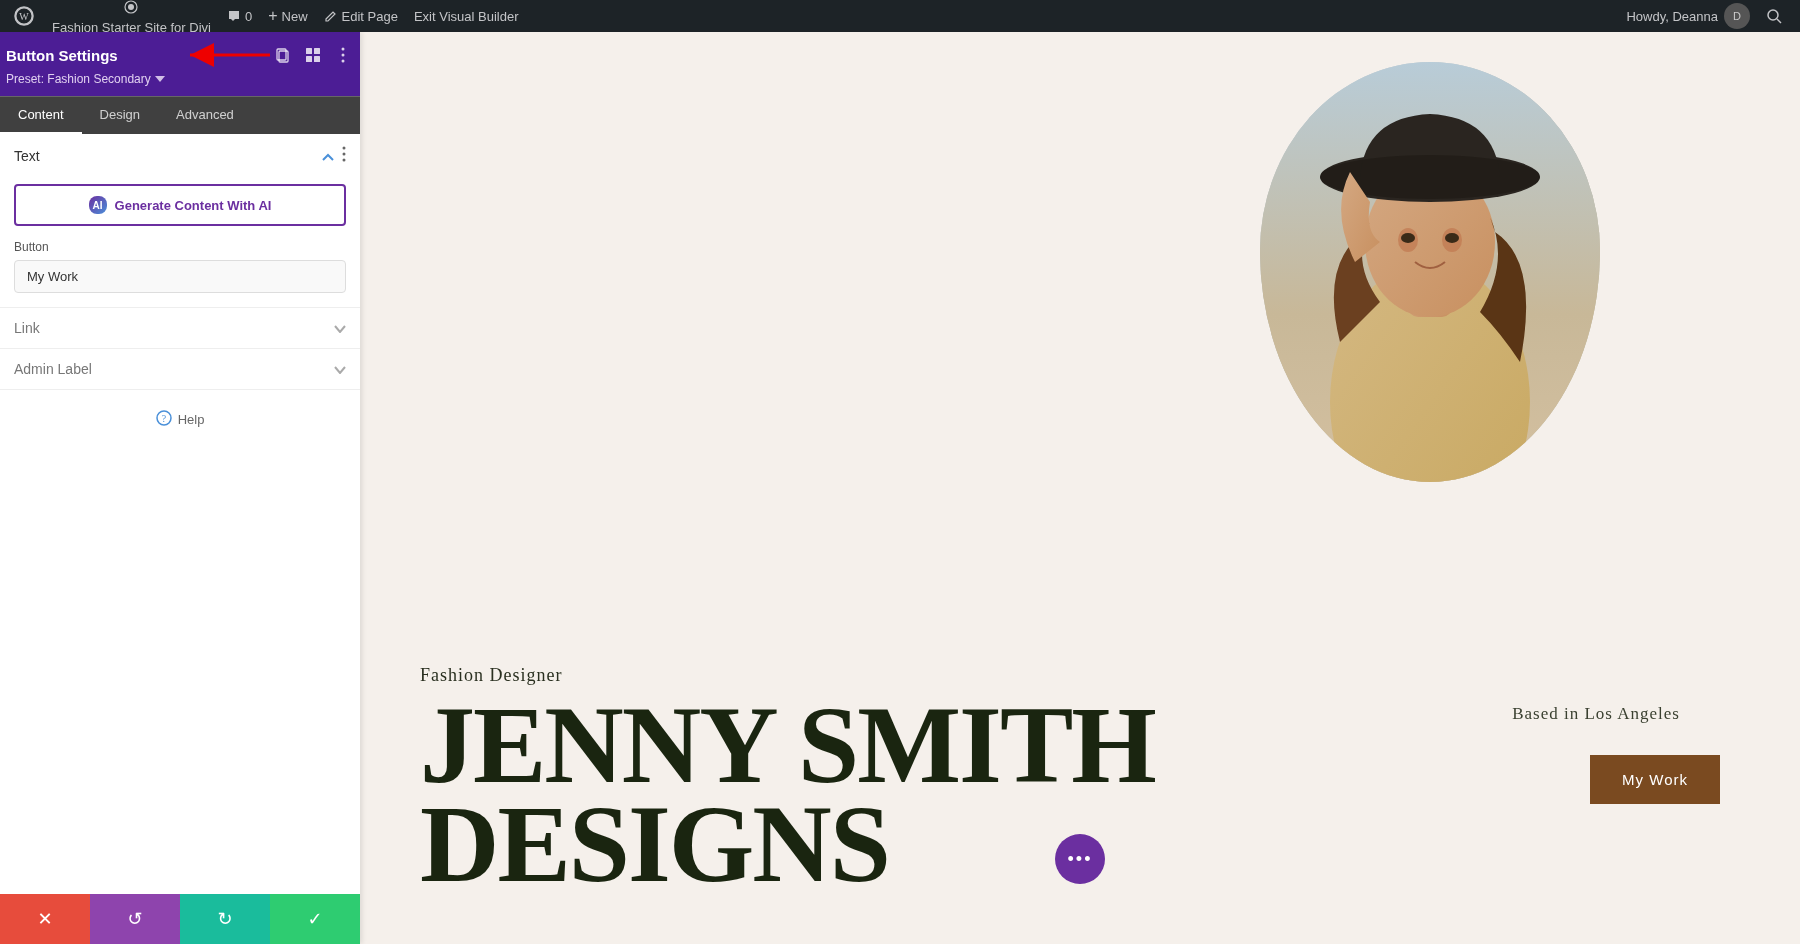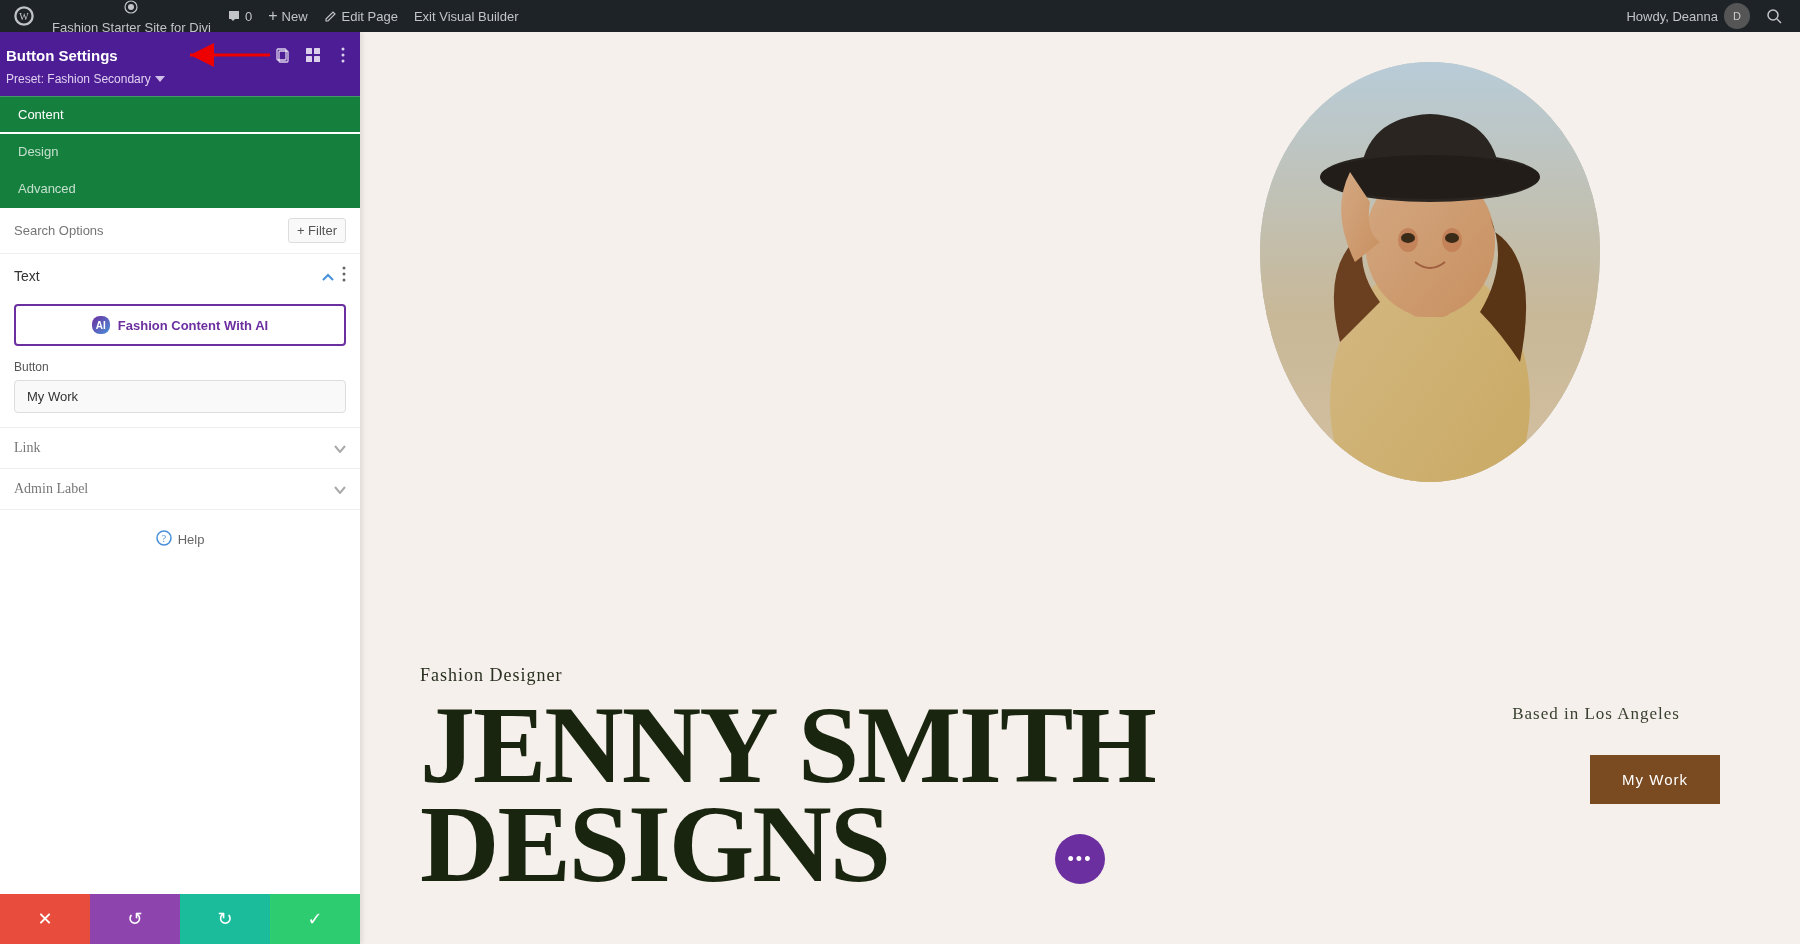--- a/index.html
+++ b/index.html
@@ -136,24 +136,23 @@
       display: flex;
       align-items: center;
       gap: 4px;
       font-size: 12px;
       color: #e0d0f0;
       cursor: pointer;
     }
 
     
     .panel-tabs {
-      background: #15803d;
+      background: #404040;
       display: flex;
       border-top: 1px solid rgba(255,255,255,0.2);
-      flex-direction: column;
     }
     .panel-tab {
       padding: 10px 18px;
       font-size: 13px;
       color: rgba(255,255,255,0.75);
       cursor: pointer;
       border-bottom: 2px solid transparent;
     }
     .panel-tab.active {
       color: #fff;
@@ -286,21 +285,20 @@
       display: flex;
       align-items: center;
       justify-content: space-between;
       padding: 12px 14px;
       cursor: pointer;
     }
     .collapsible-title {
       font-size: 14px;
       color: #777;
       font-weight: 400;
-      font-family: Liberation Serif, serif;
     }
     .chevron-down {
       color: #777;
       font-size: 14px;
     }
 
     
     .help-section {
       padding: 20px 14px;
       display: flex;
@@ -549,26 +547,20 @@
     </div>
 
     <div class="panel-tabs">
       <div class="panel-tab active">Content</div>
       <div class="panel-tab">Design</div>
       <div class="panel-tab">Advanced</div>
     </div>
 
     <div class="panel-body">
 
-      <div class="search-options-bar">
-        <input class="search-options-input" type="text" placeholder="Search Options" style="">
-        <div class="filter-btn">
-          <span>+ Filter</span>
-        </div>
-      </div>
 
       <div class="section">
         <div class="section-header">
           <span class="section-title">Text</span>
           <div class="section-controls">
             <span class="section-toggle">
               <svg width="12" height="8" viewBox="0 0 12 8" fill="none" stroke="#4a90d9" stroke-width="2">
                   <path d="M1 7L6 2l5 5"></path>
                 </svg>
             </span>
@@ -577,21 +569,21 @@
                 <circle cx="2" cy="2" r="1.5"></circle>
                 <circle cx="2" cy="8" r="1.5"></circle>
                 <circle cx="2" cy="14" r="1.5"></circle>
               </svg>
             </span>
           </div>
         </div>
         <div class="section-body">
           <button class="ai-generate-btn">
             <div class="ai-icon">AI</div>
-            <span>Fashion Content With AI</span>
+            <span>Generate Content With AI</span>
           </button>
           <div class="field-label">Button</div>
           <input class="field-input" type="text" value="My Work" style="">
         </div>
       </div>
 
       <div class="collapsible-section">
         <div class="collapsible-header">
           <span class="collapsible-title">Link</span>
           <span class="chevron-down">

